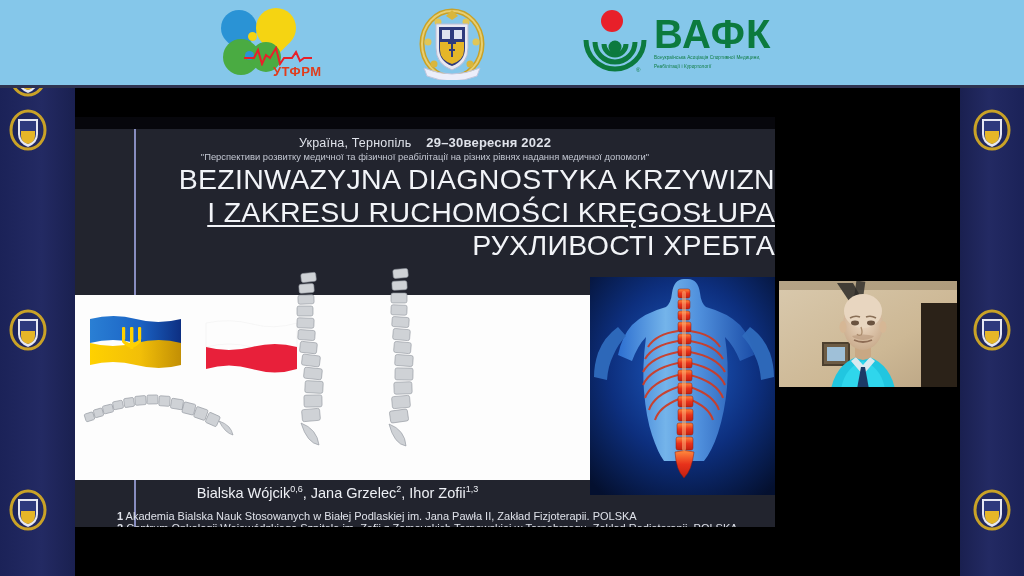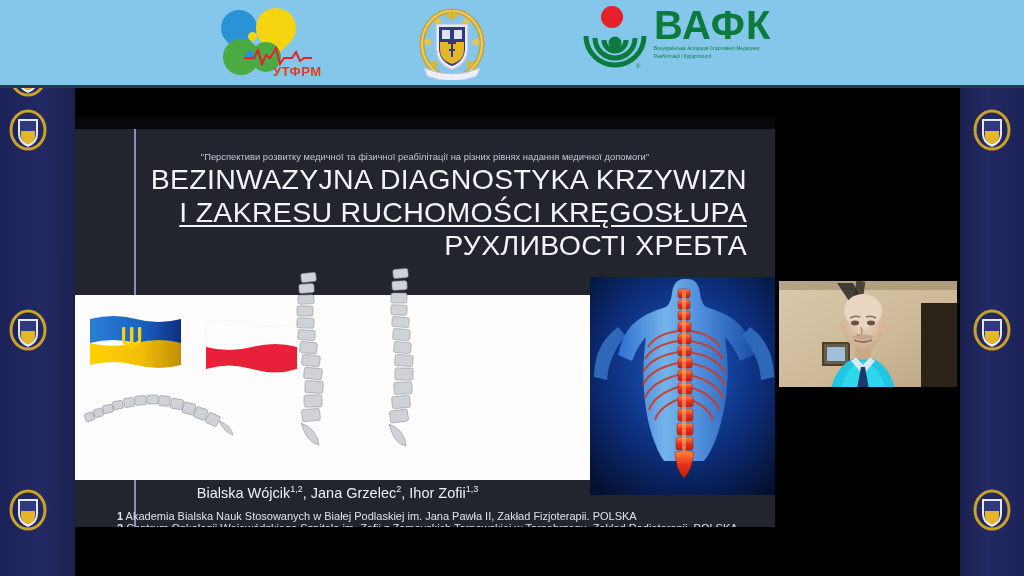--- a/index.html
+++ b/index.html
@@ -29,21 +29,21 @@
   .ecg { position:absolute; left:40px; top:40px; width:68px; height:20px; }
   .logo-utfrm-text {
     position:absolute; left:56px; top:58px; color:#e03c1c;
     font-size:13px; font-weight:bold; letter-spacing:.5px;margin-left:13px;
   }
 
   
   .logo-crest { position:relative; width:68px; height:74px; }
 
   
-  .logo-vafk { position:relative; width:238px; height:74px; display:flex; align-items:flex-start; }
+  .logo-vafk { position:relative; width:238px; height:74px; display:flex; align-items:center; }
   .vafk-mark { position:relative; width:66px; height:66px; flex:0 0 66px; }
   .vafk-dot { position:absolute; left:19px; top:0px; width:22px; height:22px; border-radius:50%; background:#e8202a; }
   .vafk-text { margin-left:6px; }
   .vafk-word { color:#0c7a3e; font-size:40px; font-weight:bold; line-height:.95; letter-spacing:1px; }
   .vafk-sub { color:#0c7a3e; font-size:4.6px; line-height:1.45; margin-top:2px; letter-spacing:.1px; white-space:nowrap; }
   .vafk-reg { position:absolute; left:54px; top:57px; color:#0c7a3e; font-size:6px; }
 
   
   .stage { position:absolute; left:0; top:88px; width:1024px; height:488px; background:#000; }
 
@@ -74,21 +74,21 @@
   }
   .conf-line b { font-size:13px; }
   .conf-sub {
     position:absolute; left:0; top:22px; width:100%; text-align:center;
     color:#c3c7d2; font-size:9.4px; letter-spacing:0px;
   }
 
   .title-block { position:absolute; left:0; top:34px; width:100%; }
   .tl {
     color:#f2f4f8; font-size:28.5px; line-height:33px;
-    letter-spacing:.3px; text-align:right; padding-right:28px; white-space:nowrap;
+    letter-spacing:.3px; text-align:right; white-space:nowrap;
   }
   .tl.u { text-decoration:underline; text-underline-offset:3px; }
 
   
   .photo-panel { position:absolute; left:0; top:166px; width:525px; height:185px; background:#fdfdfd; }
   .flag { position:absolute; width:95px; height:57px; }
   .flag.ua { left:13px; top:18px; }
   .flag.pl { left:129px; top:24px; }
 
   
@@ -220,20 +220,25 @@
         <path d="M13 23 h14 v5 q0 6 -7 8 q-7 -2 -7 -8 Z" fill="#e5b628"></path>
       </svg>
     </div>
 
     <div class="slide">
       <div class="slide-topbar"></div>
       <div class="slide-inner">
 
         <div class="vline l"></div>
 
+        <div class="conf-line">
+          <span>Україна, Тернопіль</span>
+          &nbsp;&nbsp;
+          <b>29–30вересня 2022</b>
+        </div>
         <div class="conf-sub">"Перспективи розвитку медичної та фізичної реабілітації на різних рівнях надання медичної допомоги"</div>
 
         <div class="title-block">
           <div class="tl">BEZINWAZYJNA DIAGNOSTYKA KRZYWIZN</div>
           <div class="tl u">I ZAKRESU RUCHOMOŚCI KRĘGOSŁUPA</div>
           <div class="tl">РУХЛИВОСТІ ХРЕБТА</div>
         </div>
 
         <div class="photo-panel">
 
@@ -380,21 +385,21 @@
               <rect x="86" y="160" width="17" height="13" rx="2"></rect>
               <path d="M85 175 q10 -3 19 0 q-2 18 -10 26 q-8 -8 -9 -26 Z"></path>
             </g>
             <g fill="#ffb37a" opacity=".55">
               <rect x="92" y="14" width="4" height="160" rx="2"></rect>
             </g>
           </svg>
         </div>
 
         <div class="authors">
-          <span>Bialska Wójcik</span><sup>1,2</sup><span>, Jana Grzelec</span><sup>2</sup><span>, Ihor Zofii</span><sup>1,3</sup>
+          <span>Bialska Wójcik</span><sup>0,6</sup><span>, Jana Grzelec</span><sup>2</sup><span>, Ihor Zofii</span><sup>1,3</sup>
         </div>
 
         <div class="affil">
           <div>
             <b>1</b>
             <span>Akademia Bialska Nauk Stosowanych w Białej Podlaskiej im. Jana Pawła II, Zakład Fizjoterapii. POLSKA</span>
           </div>
           <div>
             <b>2</b>
             <span>Centrum Onkologii Wojewódzkiego Szpitala im. Zofii z Zamoyskich Tarnowskiej w Tarnobrzegu, Zakład Radioterapii. POLSKA</span>

